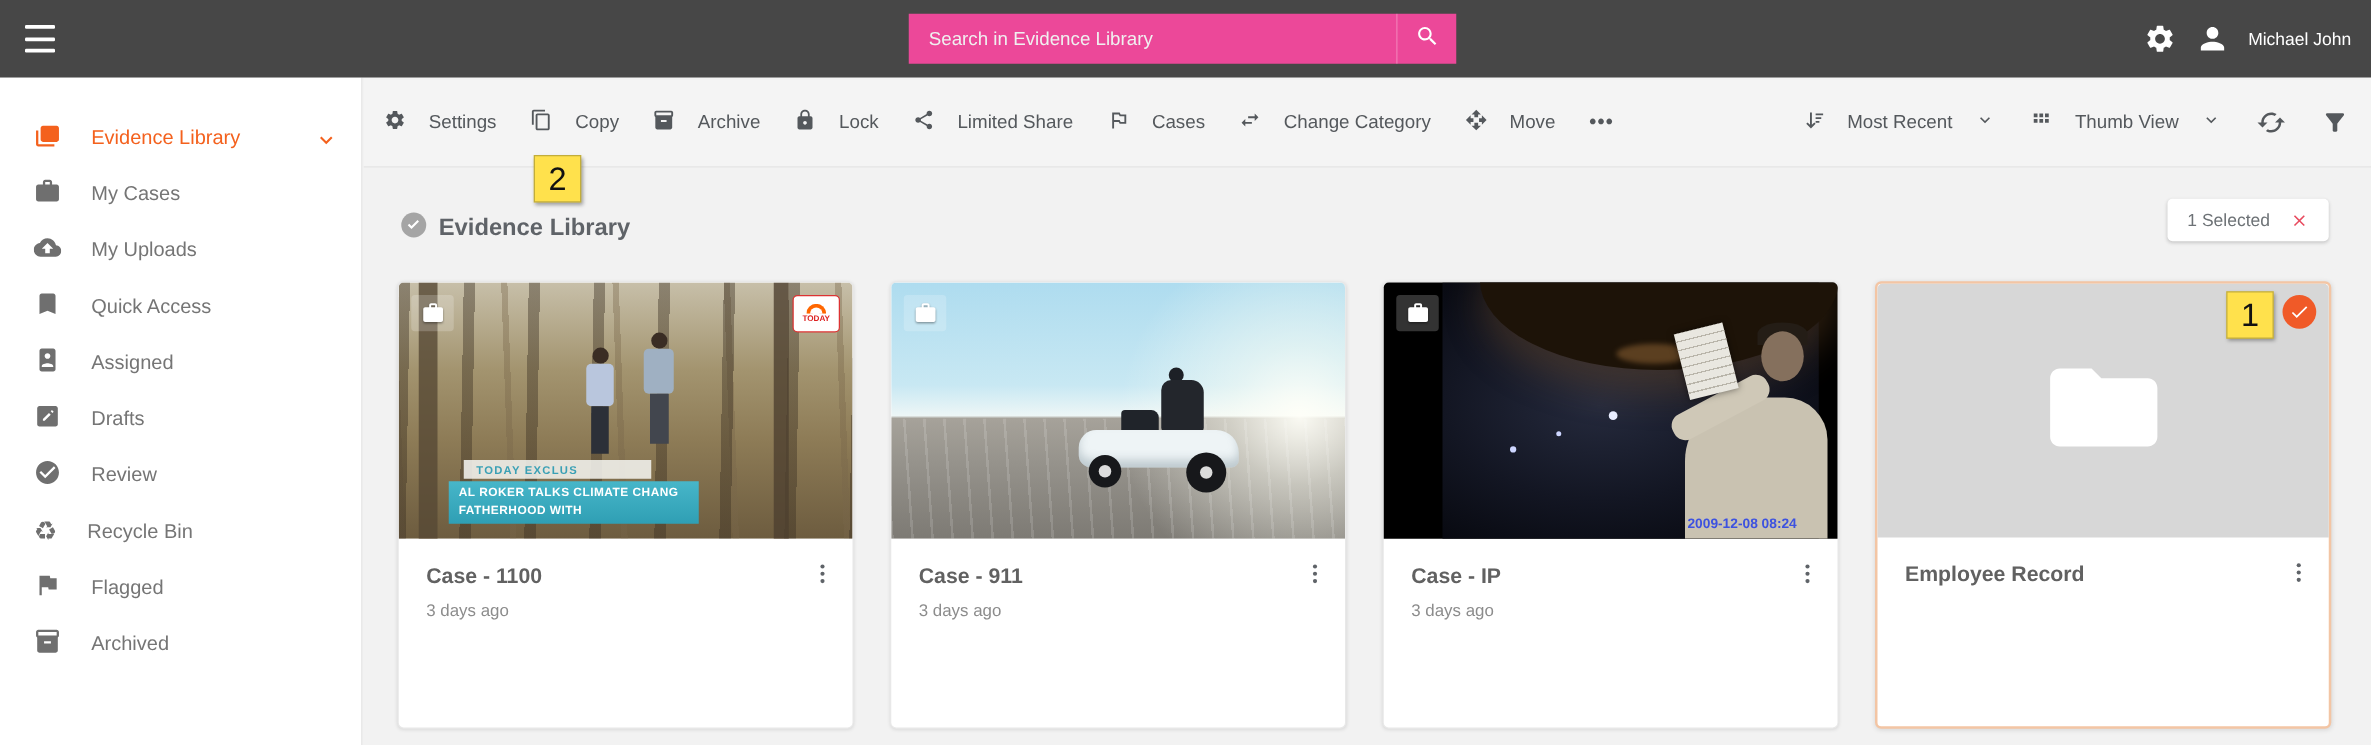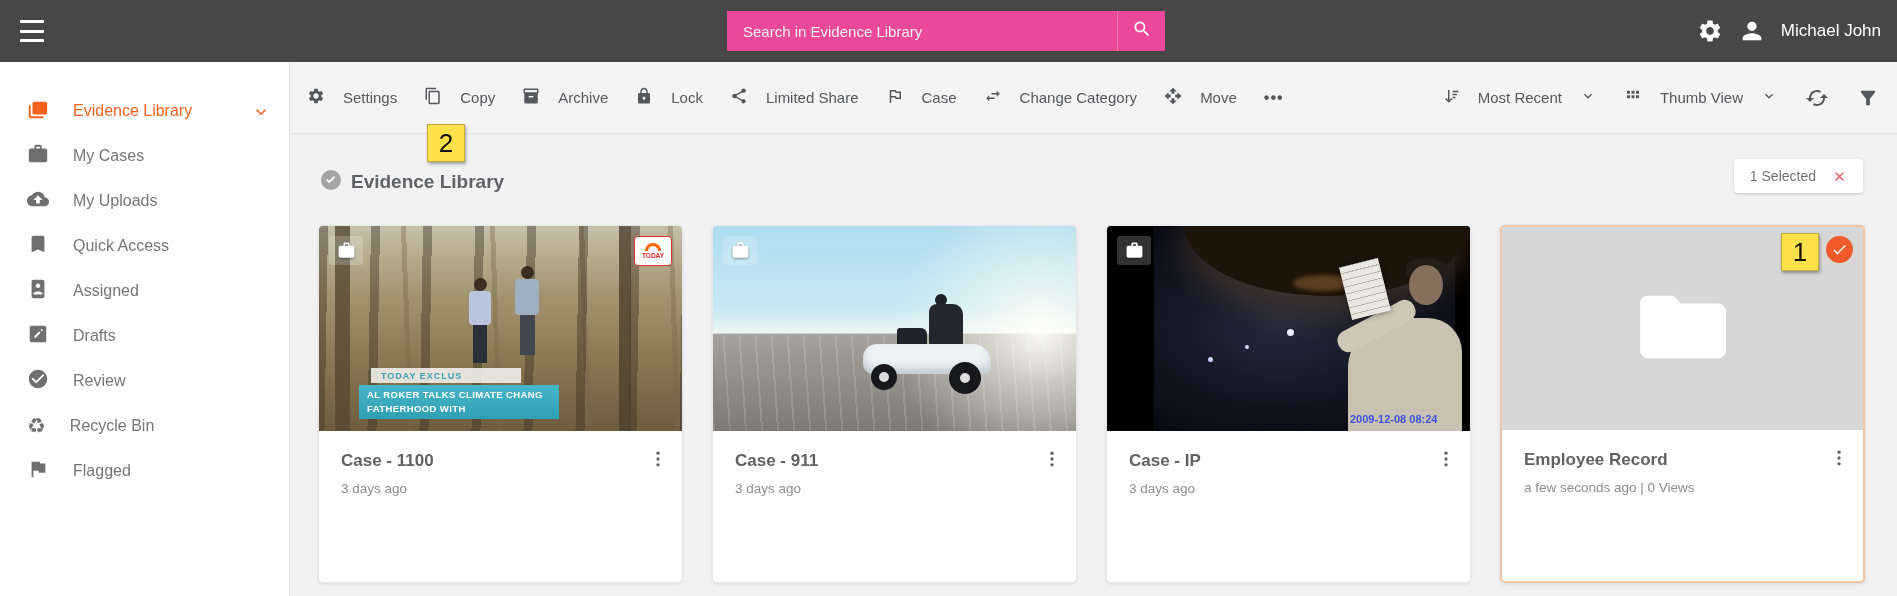--- a/index.html
+++ b/index.html
@@ -14,21 +14,21 @@
   .hamburger span { height:3px; background:#fff; border-radius:1px; }
   .searchwrap { position:absolute; left:727px; top:11px; width:438px; height:40px;
     background:#ec4899; display:flex; align-items:stretch; }
   .searchwrap input { flex:1; background:transparent; border:none; outline:none;
     color:#f2f2f2; font-size:15px; padding:0 16px; font-family:"Liberation Sans",sans-serif; }
   .searchwrap input::placeholder { color:#f0f0f0; opacity:1; }
   .search-btn { width:48px; display:flex; align-items:center; justify-content:center;
     border-left:1px solid rgba(255,255,255,.28); cursor:pointer; }
   .topbar-right { position:absolute; right:16px; top:0; height:62px;
     display:flex; align-items:center; gap:15px; color:#fff; }
-  .topbar-right .name { font-size:17px; }
+  .topbar-right .name { font-size:14px; }
   .ticon { display:inline-flex; cursor:pointer; }
 
   
   .sidebar { position:absolute; left:0; top:62px; width:290px; height:534px;
     background:#ffffff; border-right:1px solid #e2e2e2; }
   .side-list { list-style:none; padding-top:26px; }
   .side-item { height:45px; display:flex; align-items:center; gap:24px;
     padding:0 20px 0 27px; cursor:pointer; color:#757575; font-size:16px; position:relative; }
   .side-item svg { flex:0 0 auto; fill:#6f6f6f; }
   .side-item.active { color:#F4611D; }
@@ -257,20 +257,28 @@
       <span>Recycle Bin</span>
     </li>
     <li class="side-item">
       <span>
         <svg width="22" height="22" viewBox="0 0 24 24">
             <path d="M14.4 6L14 4H5v17h2v-7h5.6l.4 2h7V6z"></path>
           </svg>
       </span>
       <span>Flagged</span>
     </li>
+    <li class="side-item">
+      <span>
+        <svg width="22" height="22" viewBox="0 0 24 24">
+            <path d="M20 2H4c-1 0-2 .9-2 2v3.01c0 .72.43 1.34 1 1.69V20c0 1.1 1.1 2 2 2h14c.9 0 2-.9 2-2V8.7c.57-.35 1-.97 1-1.69V4c0-1.1-1-2-2-2zm-5 12H9v-2h6v2zm5-7H4V4h16v3z"></path>
+          </svg>
+      </span>
+      <span>Archived</span>
+    </li>
   </ul>
 </nav>
 
 <main class="main">
 
   <div class="toolbar">
     <div class="tbtn">
       <span><svg width="18" height="18" viewBox="0 0 24 24">
             <path d="M19.14 12.94c.04-.3.06-.61.06-.94 0-.32-.02-.64-.07-.94l2.03-1.58c.18-.14.23-.41.12-.61l-1.92-3.32c-.12-.22-.37-.29-.59-.22l-2.39.96c-.5-.38-1.03-.7-1.62-.94l-.36-2.54c-.04-.24-.24-.41-.48-.41h-3.84c-.24 0-.43.17-.47.41l-.36 2.54c-.59.24-1.13.57-1.62.94l-2.39-.96c-.22-.08-.47 0-.59.22L2.74 8.87c-.12.21-.08.47.12.61l2.03 1.58c-.05.3-.09.63-.09.94s.02.64.07.94l-2.03 1.58c-.18.14-.23.41-.12.61l1.92 3.32c.12.22.37.29.59.22l2.39-.96c.5.38 1.03.7 1.62.94l.36 2.54c.05.24.24.41.48.41h3.84c.24 0 .44-.17.47-.41l.36-2.54c.59-.24 1.13-.56 1.62-.94l2.39.96c.22.08.47 0 .59-.22l1.92-3.32c.12-.22.07-.47-.12-.61l-2.01-1.58zM12 15.6c-1.98 0-3.6-1.62-3.6-3.6s1.62-3.6 3.6-3.6 3.6 1.62 3.6 3.6-1.62 3.6-3.6 3.6z"></path>
           </svg></span>
@@ -297,21 +305,21 @@
     <div class="tbtn">
       <span><svg width="18" height="18" viewBox="0 0 24 24">
             <path d="M18 16.08c-.76 0-1.44.3-1.96.77L8.91 12.7c.05-.23.09-.46.09-.7s-.04-.47-.09-.7l7.05-4.11c.54.5 1.25.81 2.04.81 1.66 0 3-1.34 3-3s-1.34-3-3-3-3 1.34-3 3c0 .24.04.47.09.7L8.04 9.81C7.5 9.31 6.79 9 6 9c-1.66 0-3 1.34-3 3s1.34 3 3 3c.79 0 1.5-.31 2.04-.81l7.12 4.16c-.05.21-.08.43-.08.65 0 1.61 1.31 2.92 2.92 2.92 1.61 0 2.92-1.31 2.92-2.92s-1.31-2.92-2.92-2.92z"></path>
           </svg></span>
       <span>Limited Share</span>
     </div>
     <div class="tbtn">
       <span><svg width="18" height="18" viewBox="0 0 24 24">
             <path d="M14 6l-1-2H5v17h2v-7h5l1 2h7V6h-6zm4 8h-4l-1-2H7V6h5l1 2h5v6z"></path>
           </svg></span>
-      <span>Case</span>
+      <span>Cases</span>
     </div>
     <div class="tbtn">
       <span><svg width="18" height="18" viewBox="0 0 24 24">
             <path d="M6.99 11L3 15l3.99 4v-3H14v-2H6.99v-3zM21 9l-3.99-4v3H10v2h7.01v3L21 9z"></path>
           </svg></span>
       <span>Change Category</span>
     </div>
     <div class="tbtn">
       <span><svg width="18" height="18" viewBox="0 0 24 24">
             <path d="M10 9h4V6h3l-5-5-5 5h3v3zm-1 1H6V7l-5 5 5 5v-3h3v-4zm14 2l-5-5v3h-3v4h3v3l5-5zm-9 3h-4v3H7l5 5 5-5h-3v-3z"></path>
@@ -495,21 +503,20 @@
           </span>
           <div class="step-badge step-selected">1</div>
           <div class="sel-check">
             <svg width="17" height="17" viewBox="0 0 24 24" fill="#fff">
                 <path d="M9 16.17L4.83 12l-1.42 1.41L9 19 21 7l-1.41-1.41z"></path>
               </svg>
           </div>
         </div>
         <div class="cfoot">
           <div class="ctitle">Employee Record</div>
-          <div class="cmeta">a few seconds ago  |  0 Views</div>
           <span class="kebab">
             <svg width="20" height="20" viewBox="0 0 24 24" fill="#5f6368">
                 <circle cx="12" cy="5" r="2"></circle>
                 <circle cx="12" cy="12" r="2"></circle>
                 <circle cx="12" cy="19" r="2"></circle>
               </svg>
           </span>
         </div>
       </div>
 

